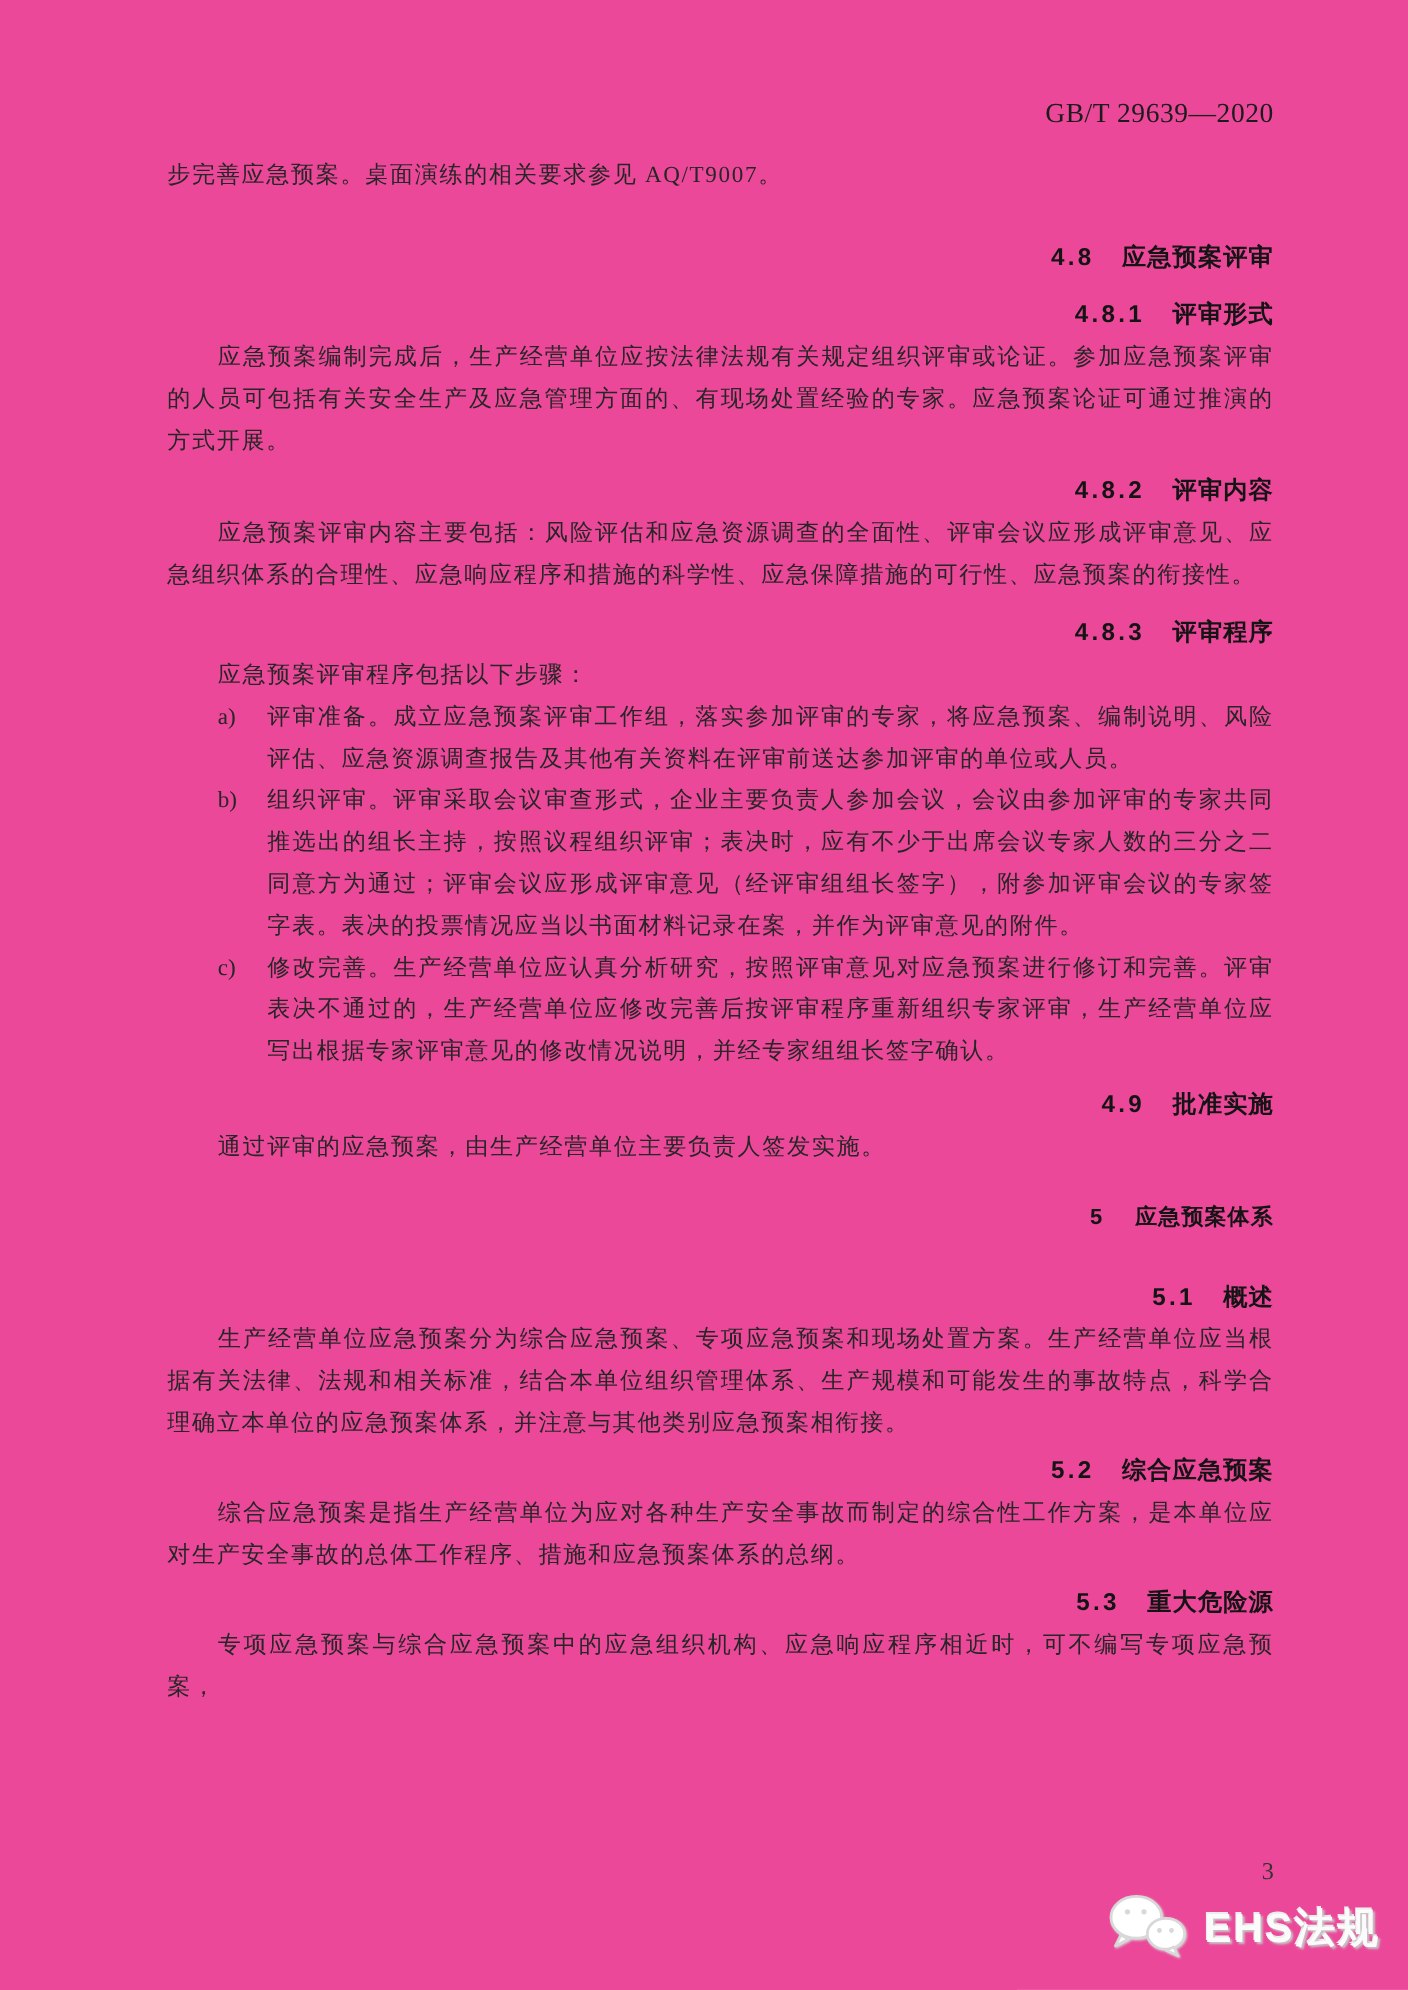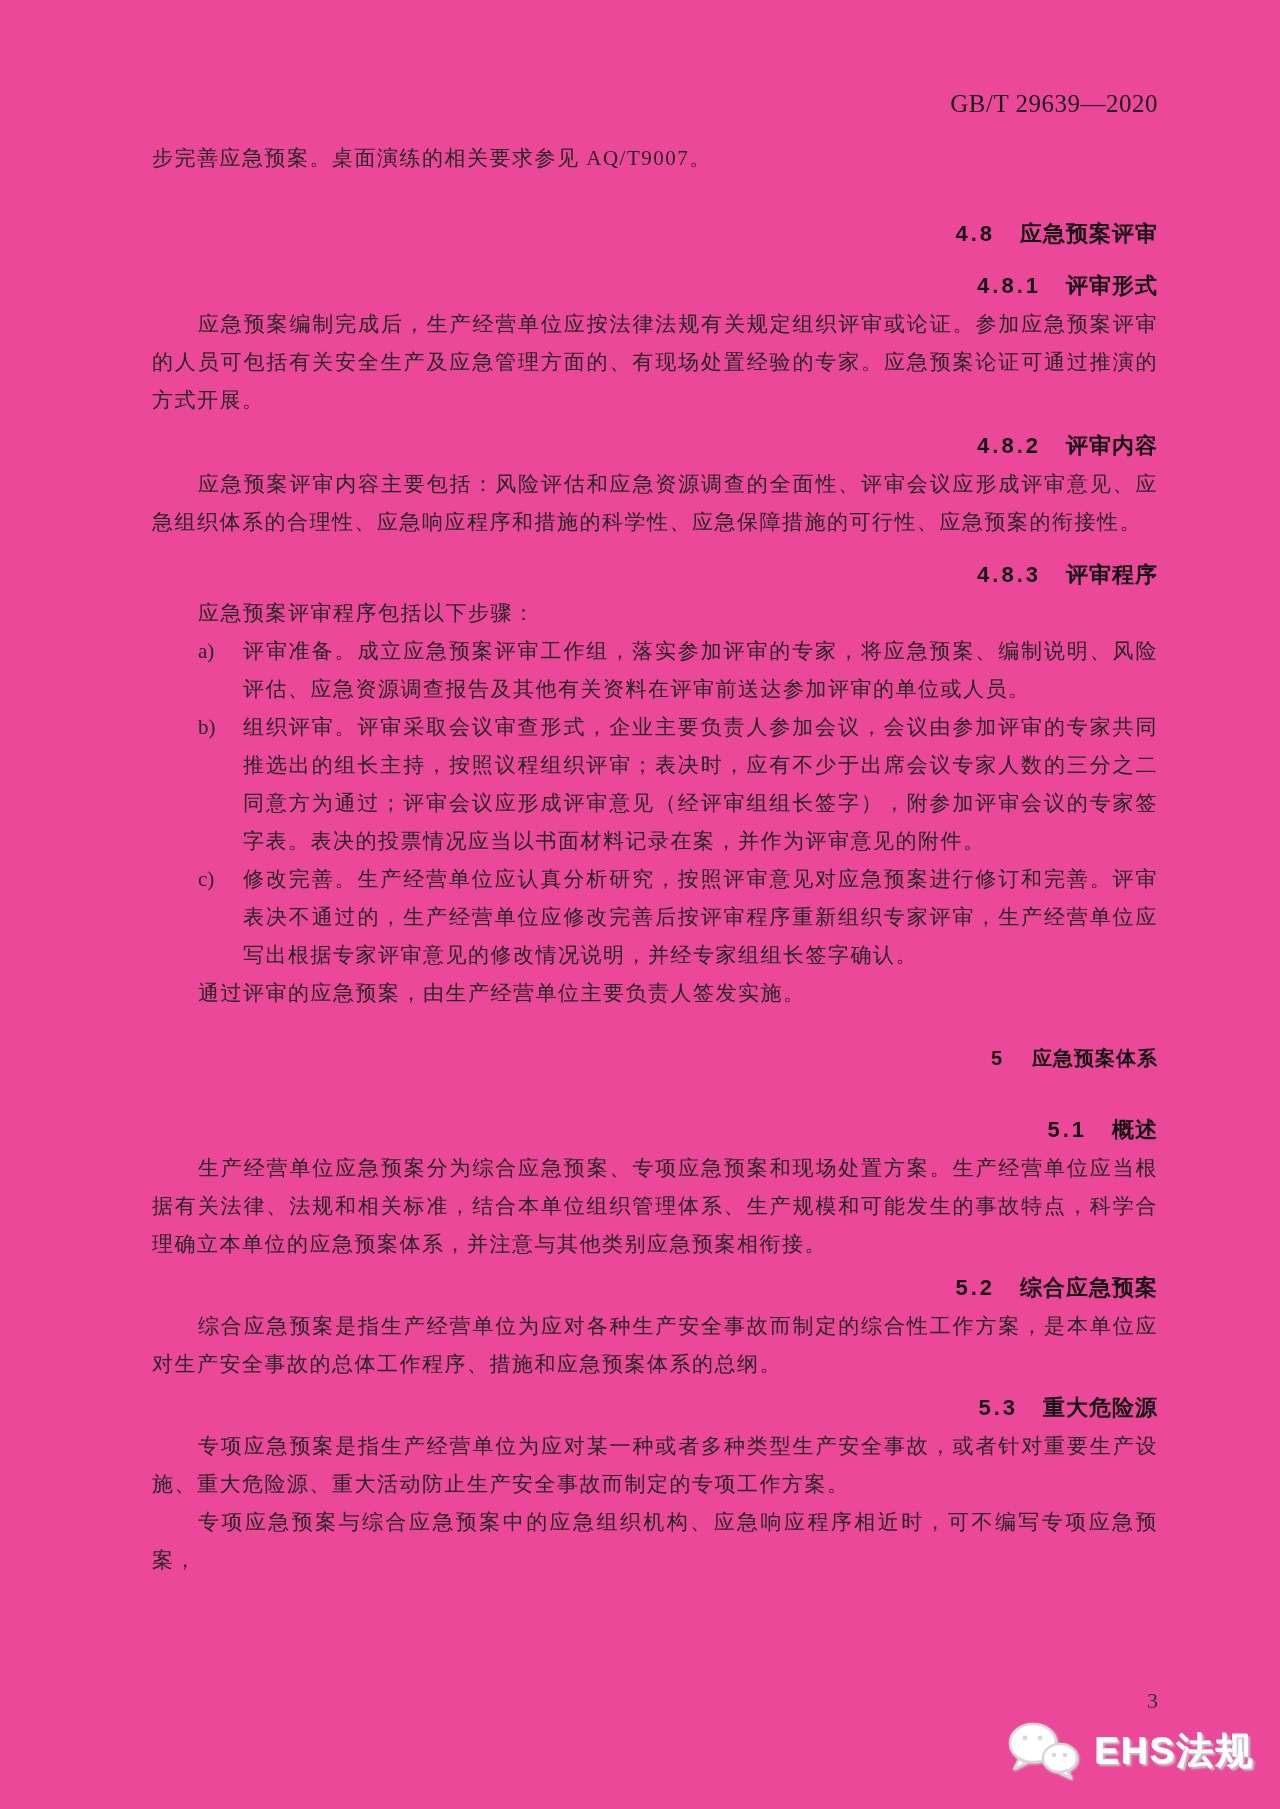--- a/index.html
+++ b/index.html
@@ -110,20 +110,23 @@
       <div class="li">
         <span class="li-marker">b)</span>
         <span class="li-text">组织评审。评审采取会议审查形式，企业主要负责人参加会议，会议由参加评审的专家共同推选出的组长主持，按照议程组织评审；表决时，应有不少于出席会议专家人数的三分之二同意方为通过；评审会议应形成评审意见（经评审组组长签字），附参加评审会议的专家签字表。表决的投票情况应当以书面材料记录在案，并作为评审意见的附件。</span>
       </div>
       <div class="li">
         <span class="li-marker">c)</span>
         <span class="li-text">修改完善。生产经营单位应认真分析研究，按照评审意见对应急预案进行修订和完善。评审表决不通过的，生产经营单位应修改完善后按评审程序重新组织专家评审，生产经营单位应写出根据专家评审意见的修改情况说明，并经专家组组长签字确认。</span>
       </div>
     </div>
 
+    <div class="h m-h49">
+      <span class="hnum">4.9</span><span>批准实施</span>
+    </div>
 
     <p class="body indent m-p49">通过评审的应急预案，由生产经营单位主要负责人签发实施。</p>
 
     <div class="h h-chapter m-h5">
       <span class="hnum">5</span><span>应急预案体系</span>
     </div>
 
     <div class="h m-h51">
       <span class="hnum">5.1</span><span>概述</span>
     </div>
@@ -133,21 +136,20 @@
     <div class="h m-h52">
       <span class="hnum">5.2</span><span>综合应急预案</span>
     </div>
 
     <p class="body indent m-p52">综合应急预案是指生产经营单位为应对各种生产安全事故而制定的综合性工作方案，是本单位应对生产安全事故的总体工作程序、措施和应急预案体系的总纲。</p>
 
     <div class="h m-h53">
       <span class="hnum">5.3</span><span>重大危险源</span>
     </div>
 
-    <p class="body indent m-p53a">专项应急预案是指生产经营单位为应对某一种或者多种类型生产安全事故，或者针对重要生产设施、重大危险源、重大活动防止生产安全事故而制定的专项工作方案。</p>
     <p class="body indent m-p53b">专项应急预案与综合应急预案中的应急组织机构、应急响应程序相近时，可不编写专项应急预案，</p>
 
   </div>
 
   <div class="page-number">3</div>
 
   <div class="watermark">
     <span class="wm-icon">
       <svg width="82" height="64" viewBox="0 0 82 64" fill="none" xmlns="http://www.w3.org/2000/svg">
         <ellipse cx="30" cy="25" rx="23" ry="19" fill="#ffffff" stroke="#d8d8d8" stroke-width="2.5"></ellipse>

